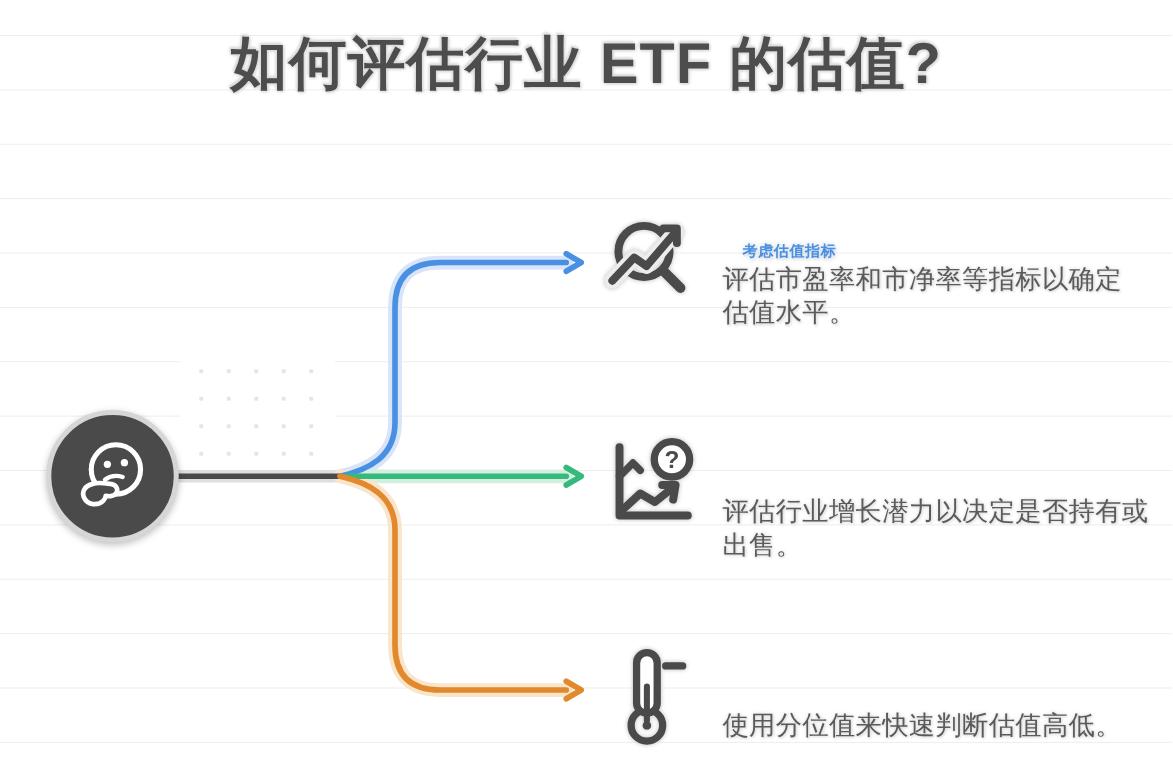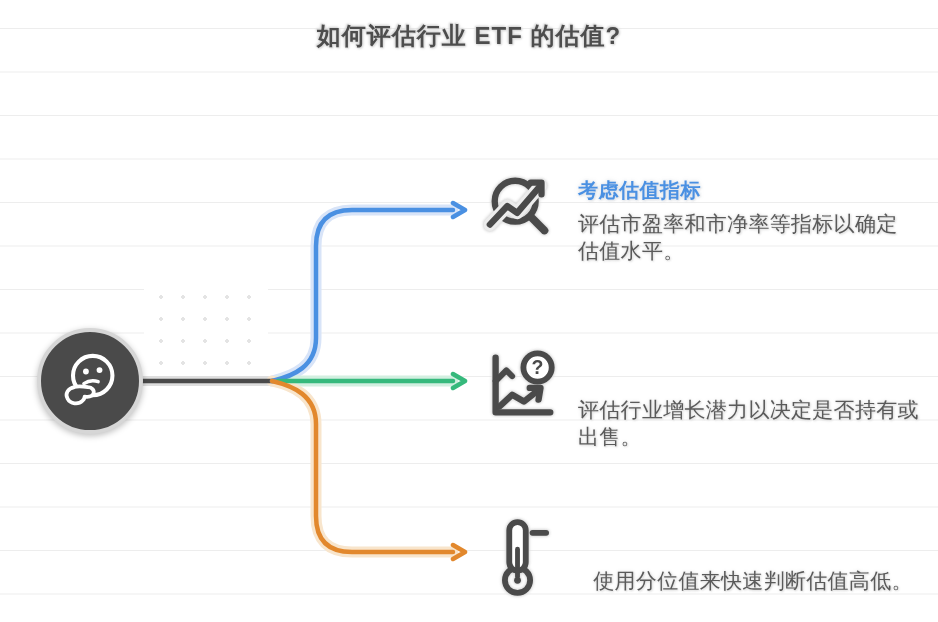--- a/index.html
+++ b/index.html
@@ -9,21 +9,21 @@
     overflow:hidden;
     font-family:"Liberation Sans","DejaVu Sans",sans-serif;
     background-color:#ffffff;
     background-image:linear-gradient(to bottom,#ededed 1px,transparent 1px);
     background-size:938px 43.5px;
     background-position:0 28px;
   }
   .page-title{
     position:absolute;left:0;top:20px;width:938px;
     text-align:center;margin:0;
-    font-size:24px;font-weight:bold;letter-spacing:1px;
+    font-size:46px;font-weight:bold;letter-spacing:1px;
     color:#4d4d4d;
     text-shadow:0 0 2px #dcdcdc,0 0 4px #dcdcdc,1px 1px 2px #d6d6d6,-1px -1px 2px #d6d6d6;
   }
   .dot-patch{
     position:absolute;left:144px;top:282px;width:124px;height:100px;
     background-color:#fff;
     background-image:radial-gradient(#e4e4e4 1.6px,transparent 1.8px);
     background-size:22px 22px;
     background-position:6px 4px;
   }
@@ -34,35 +34,35 @@
     background:#4a4a4a;border:4px solid #d6d6d6;
     box-shadow:0 2px 6px rgba(0,0,0,0.25);
     display:flex;align-items:center;justify-content:center;
   }
   .branch-icon{position:absolute;filter:drop-shadow(0 0 1.5px #d9d9d9) drop-shadow(0 0 1px #d9d9d9);}
   .branch-icon svg .ink{stroke:#4a4a4a;fill:none;stroke-linecap:round;stroke-linejoin:round;}
   .icon-1{left:484px;top:170px;}
   .icon-2{left:480px;top:346px;}
   .icon-3{left:486px;top:516px;}
   .branch-title{
-    position:absolute;margin:0;
-    font-size:20px;font-weight:bold;letter-spacing:0.5px;
+    position:absolute;margin:16px;
+    font-size:12px;font-weight:bold;letter-spacing:0.5px;
     text-shadow:0 0 3px rgba(220,230,245,0.9),0 0 5px rgba(225,225,225,0.9),1px 1px 2px rgba(225,225,225,0.9);
   }
   .title-1{left:578px;top:177px;}
   .title-2{left:578px;top:357px;}
   .title-3{left:578px;top:527px;}
   .branch-desc{
     position:absolute;margin:0;
     font-size:21px;line-height:27px;color:#5a5a5a;letter-spacing:0.3px;
     text-shadow:0 0 2px #e2e2e2,0 0 4px #e2e2e2,1px 1px 2px #dedede;
   }
   .desc-1{left:578px;top:210px;width:320px;}
   .desc-2{left:578px;top:396px;width:350px;}
-  .desc-3{left:578px;top:567px;width:350px;text-align:center;}
+  .desc-3{left:578px;top:567px;width:350px;}
 </style>
 </head>
 <body>
 
 <div class="canvas">
 
   <h1 class="page-title">如何评估行业 ETF 的估值?</h1>
 
   <div class="dot-patch"></div>
 

